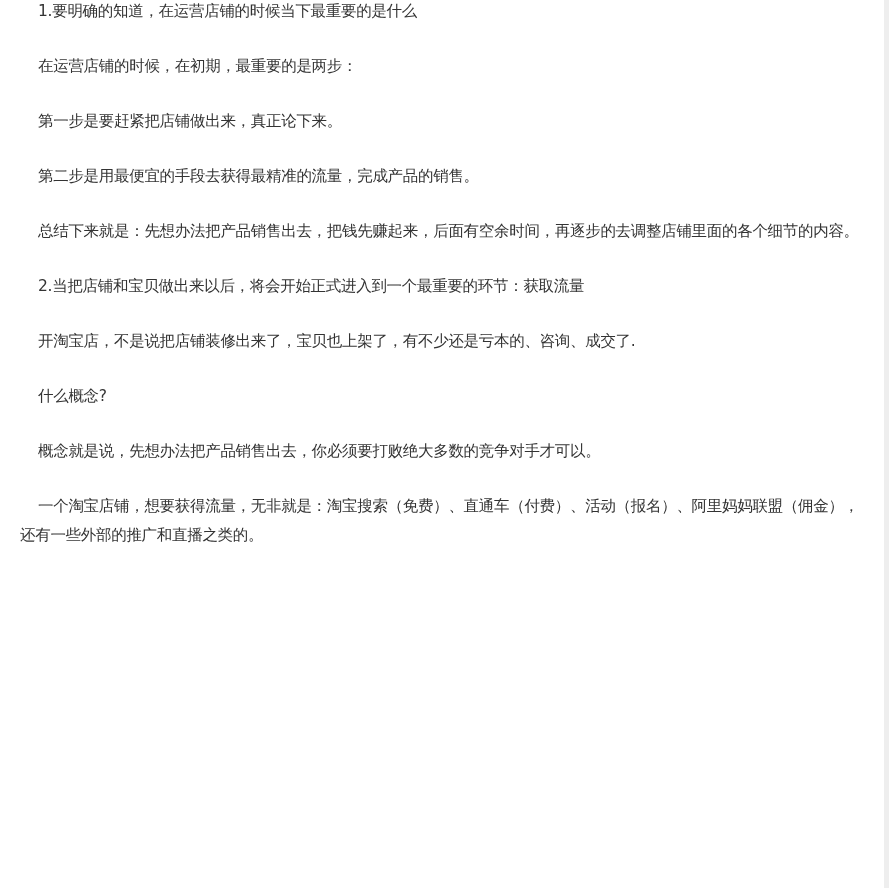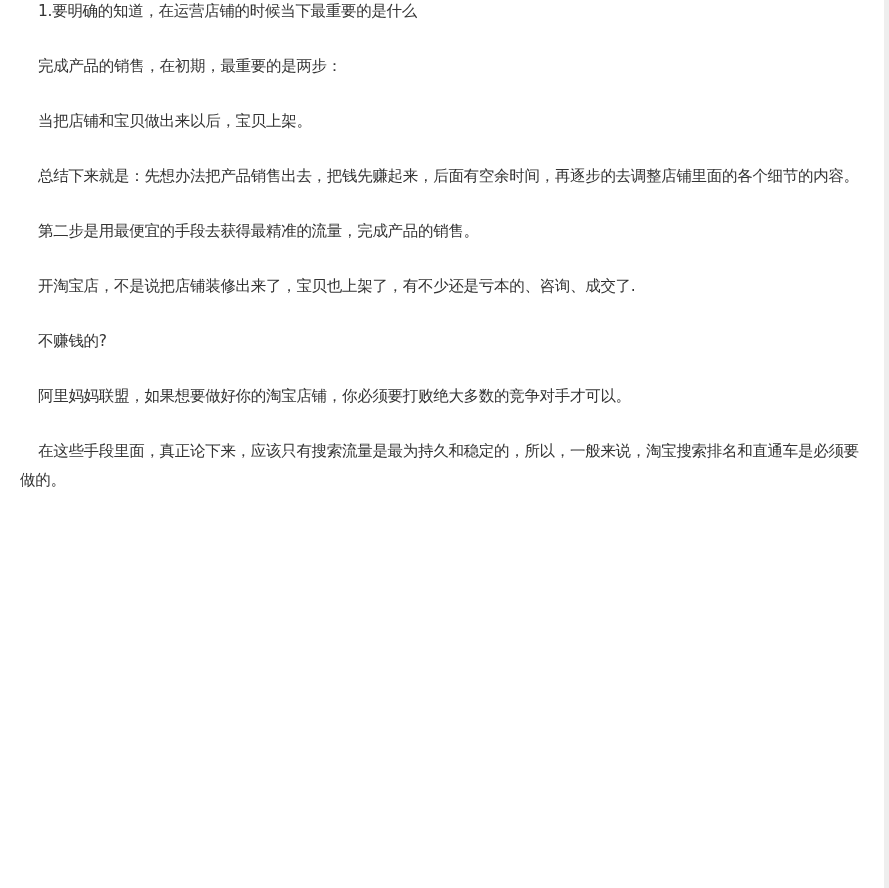--- a/index.html
+++ b/index.html
@@ -36,23 +36,24 @@
     width: 5px;
     height: 888px;
     background: #eeeeee;
   }
 </style>
 </head>
 <body>
 
 <div class="article">
   <p>1.要明确的知道，在运营店铺的时候当下最重要的是什么</p>
-  <p>完成产品的销售，在初期，最重要的是两步：</p>
-  <p>当把店铺和宝贝做出来以后，宝贝上架。</p>
+  <p>在运营店铺的时候，在初期，最重要的是两步：</p>
+  <p>第一步是要赶紧把店铺做出来，真正论下来。</p>
+  <p>第二步是用最便宜的手段去获得最精准的流量，完成产品的销售。</p>
   <p>总结下来就是：先想办法把产品销售出去，把钱先赚起来，后面有空余时间，再逐步的去调整店铺里面的各个细节的内容。</p>
-  <p>第二步是用最便宜的手段去获得最精准的流量，完成产品的销售。</p>
+  <p>2.当把店铺和宝贝做出来以后，将会开始正式进入到一个最重要的环节：获取流量</p>
   <p>开淘宝店，不是说把店铺装修出来了，宝贝也上架了，有不少还是亏本的、咨询、成交了.</p>
-  <p>不赚钱的?</p>
-  <p>阿里妈妈联盟，如果想要做好你的淘宝店铺，你必须要打败绝大多数的竞争对手才可以。</p>
-  <p>在这些手段里面，真正论下来，应该只有搜索流量是最为持久和稳定的，所以，一般来说，淘宝搜索排名和直通车是必须要做的。</p>
+  <p>什么概念?</p>
+  <p>概念就是说，先想办法把产品销售出去，你必须要打败绝大多数的竞争对手才可以。</p>
+  <p>一个淘宝店铺，想要获得流量，无非就是：淘宝搜索（免费）、直通车（付费）、活动（报名）、阿里妈妈联盟（佣金），还有一些外部的推广和直播之类的。</p>
 </div>
 
 <div class="right-strip"></div>
 
 </body></html>

